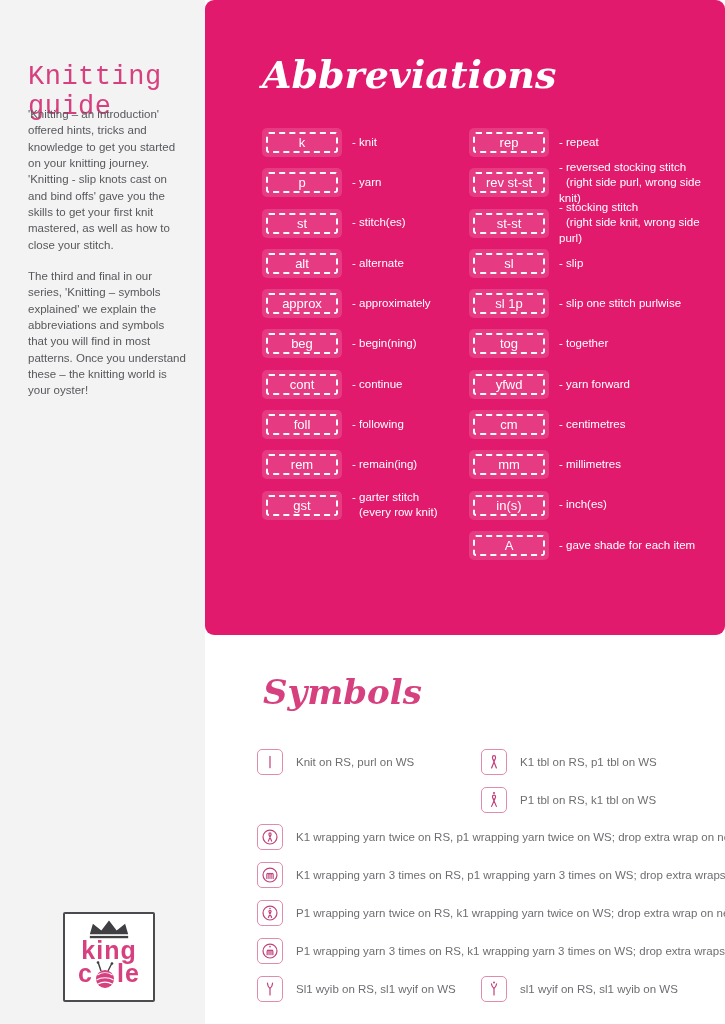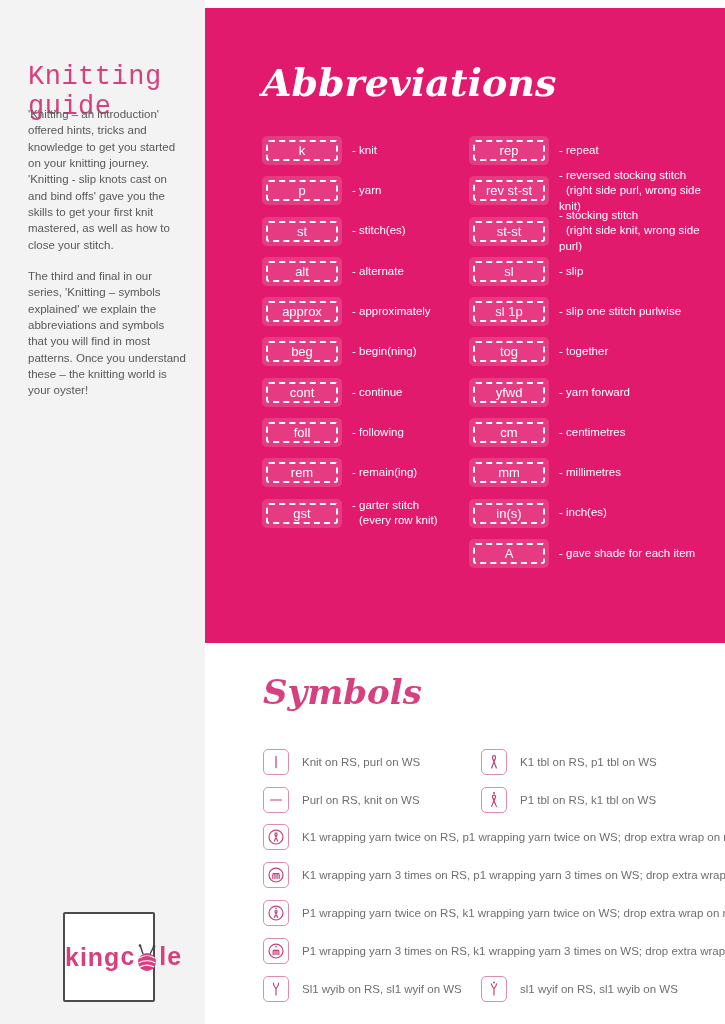--- a/index.html
+++ b/index.html
@@ -25,37 +25,37 @@
   .sidebar .intro {
     position:absolute; left:28px; top:106px; width:158px;
     font-size:11.5px; line-height:1.42; color:#57585b;
   }
   .sidebar .intro p + p { margin-top:15px; }
 
   
   .logo-box {
     position:absolute; left:63px; top:912px; width:92px; height:90px;
     background:#ffffff; border:2px solid#4a4a4f; border-radius:2px;
-    display:flex; flex-direction:row; align-items:center;
+    display:flex; flex-direction:column; align-items:center;
   }
   .logo-crown { margin-top:5px; }
   .logo-king {
     color:#d6407f; font-weight:bold; font-size:25px; line-height:.85;
     letter-spacing:1px; margin-top:1px;
   }
   .logo-cole {
     color:#d6407f; font-weight:bold; font-size:25px; line-height:1;
     display:flex; align-items:center; letter-spacing:1px; margin-top:-2px;
   }
   .logo-cole svg { margin:0 1px; position:relative; top:2px; }
 
   
   .pink-panel {
-    position:absolute; left:205px; top:8px; width:520px; height:635px;
-    background:#e21a6e; color:#ffffff;
+    position:absolute; left:205px; top:0; width:520px; height:635px;
+    background:#e21a6e; color:#ffffff;border-radius:9px;
   }
   .script-title {
     font-family:"DejaVu Serif", serif; font-style:italic; font-weight:bold;
   }
   .pink-panel .script-title {
     position:absolute; left:57px; top:52px; font-size:38px; color:#ffffff;
   }
   .abbr-col { position:absolute; top:128px; }
   .abbr-col.left  { left:57px; }
   .abbr-col.right { left:264px; }
@@ -82,21 +82,21 @@
   }
   .symbols-panel .script-title {
     position:absolute; left:58px; top:12px; font-size:34px; color:#d6407f;
   }
   .sym-rows { position:absolute; left:0; top:83px; width:520px; }
   .sym-row { position:relative; height:37.8px; }
   .sym-item {
     position:absolute; top:50%; transform:translateY(-50%);
     display:flex; align-items:center;
   }
-  .sym-item.l { left:58px; }
+  .sym-item.l { left:52px; }
   .sym-item.r { left:276px; }
   .sym-box {
     width:26px; height:26px; flex:0 0 26px;
     border:1px solid #e08cad; border-radius:5px; background:#fff;
     display:flex; align-items:center; justify-content:center;
   }
   .sym-box svg { stroke:#c2407a; fill:none; stroke-width:1.6; stroke-linecap:round; }
   .sym-box svg .fil { fill:#c2407a; stroke:none; }
   .sym-label { margin-left:13px; font-size:11.5px; color:#6d6e71; white-space:nowrap; }
 </style>
@@ -243,28 +243,20 @@
         <div class="sym-box">
             <svg width="18" height="18" viewBox="0 0 24 24">
               <path d="M12 3.5 C14.8 3.5 14.8 8 12 10 C9.2 8 9.2 3.5 12 3.5 Z M10.9 9.2 L15.2 20 M13.1 9.2 L8.8 20"></path>
             </svg>
           </div>
         <div class="sym-label">K1 tbl on RS, p1 tbl on WS</div>
       </div>
     </div>
 
     <div class="sym-row">
-      <div class="sym-item l">
-        <div class="sym-box">
-            <svg width="18" height="18" viewBox="0 0 24 24">
-              <path d="M4.5 12 H19.5"></path>
-            </svg>
-          </div>
-        <div class="sym-label">Purl on RS, knit on WS</div>
-      </div>
       <div class="sym-item r">
         <div class="sym-box">
             <svg width="18" height="18" viewBox="0 0 24 24">
               <circle class="fil" cx="12" cy="2.6" r="1.4"></circle>
               <path d="M12 5.5 C14.8 5.5 14.8 9.5 12 11.3 C9.2 9.5 9.2 5.5 12 5.5 Z M10.9 10.6 L15.2 20.5 M13.1 10.6 L8.8 20.5"></path>
             </svg>
           </div>
         <div class="sym-label">P1 tbl on RS, k1 tbl on WS</div>
       </div>
     </div>

